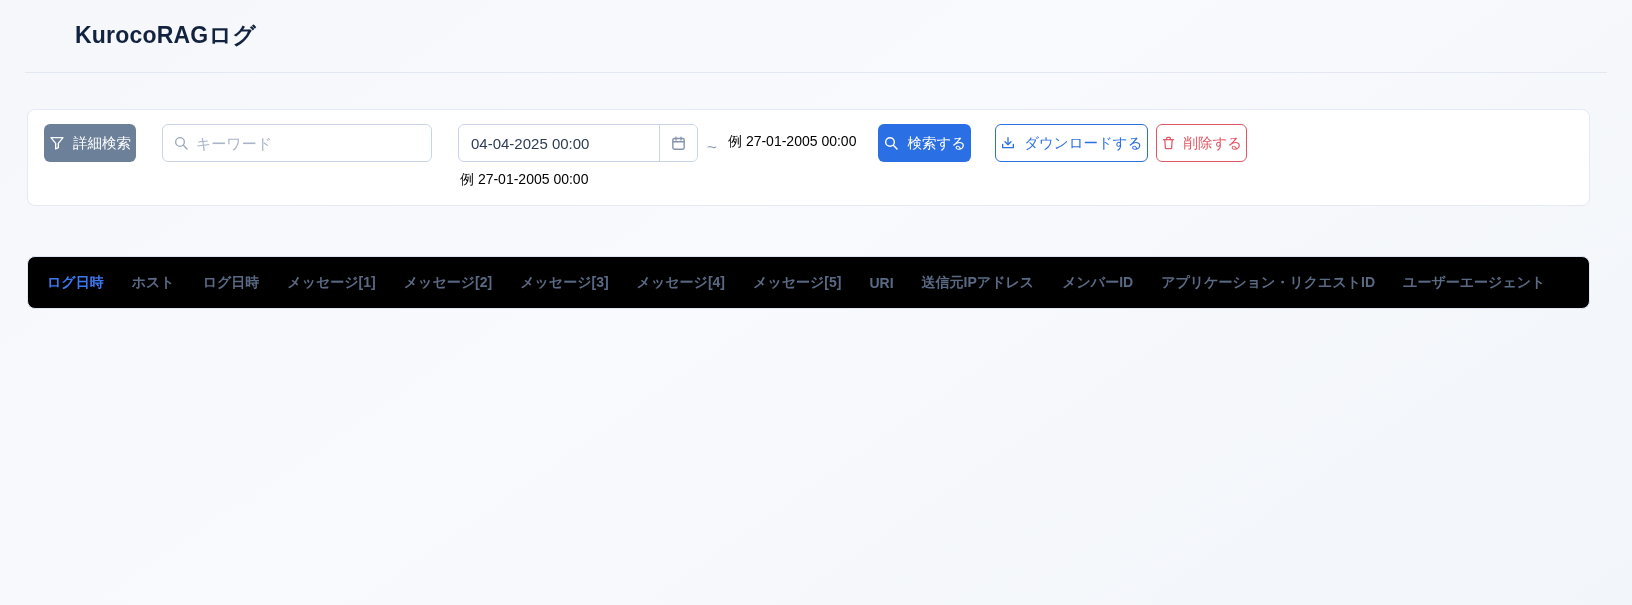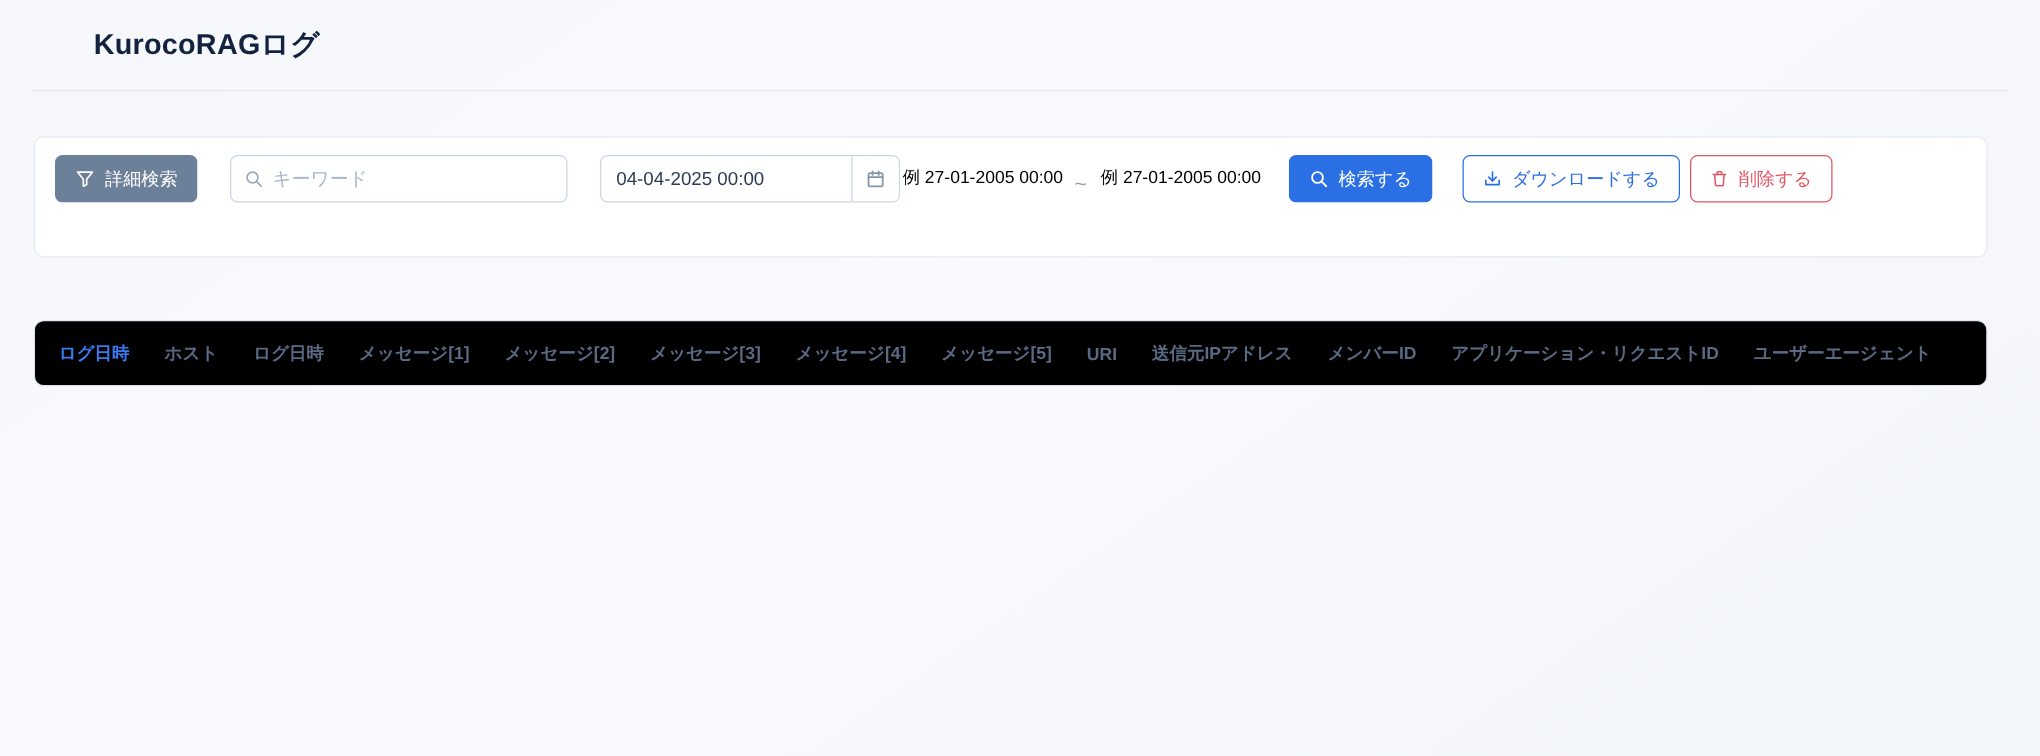--- a/index.html
+++ b/index.html
@@ -31,21 +31,21 @@
   .btn {
     height: 38px;
     border-radius: 6px;
     border: 1px solid transparent;
     display: inline-flex;
     align-items: center;
     justify-content: center;
     gap: 8px;
     font-size: 14.5px;
     font-weight: 500;
-    padding: 0 15px;
+    padding: 0 4px;
     cursor: pointer;
     background: none;
     font-family: inherit;
     white-space: nowrap;
   }
   .btn svg { flex: 0 0 auto; }
 
   .btn-advanced { background: #6c8099; color: #ffffff; }
   .btn-primary  { background: #2b6fe5; color: #ffffff; margin-left: 22px; }
   .btn-outline-blue { border-color: #2b6fe5; color: #2b6fe5; background: #ffffff; margin-left: 24px; align-items: center; }
@@ -62,21 +62,21 @@
     gap: 7px;
   }
   .keyword-wrap input {
     border: none; outline: none; width: 100%;
     font-size: 15px; color: #2e3d55;
     font-family: inherit;
     background: transparent;
   }
   .keyword-wrap input::placeholder { color: #a8b5c9; }
 
-  .date-field { display: flex; flex-direction: row; }
+  .date-field { display: flex; flex-direction: column; }
   .date-group {
     width: 240px; height: 38px;
     border: 1px solid #c9d5e7;
     border-radius: 6px;
     background: #fff;
     display: flex; align-items: stretch;
     overflow: hidden;
   }
   .date-group input {
     border: none; outline: none;

